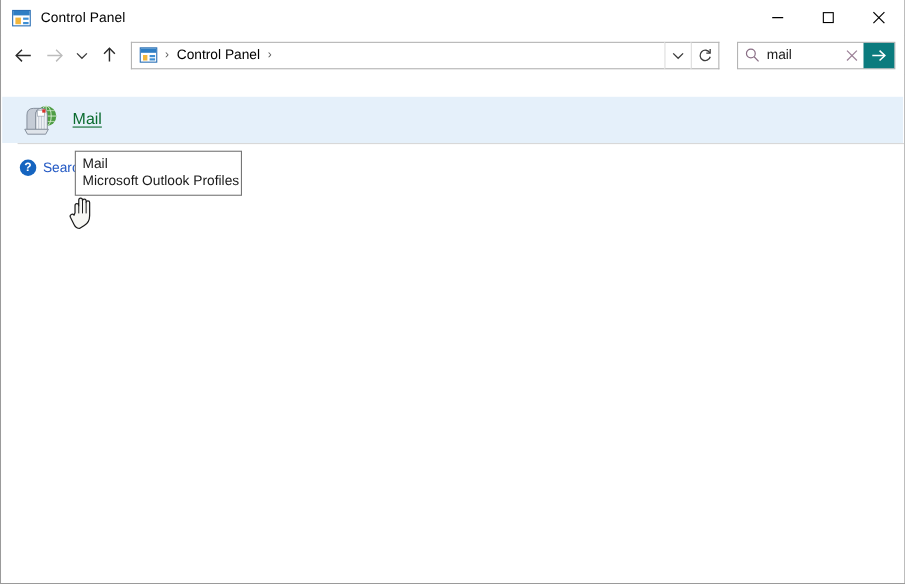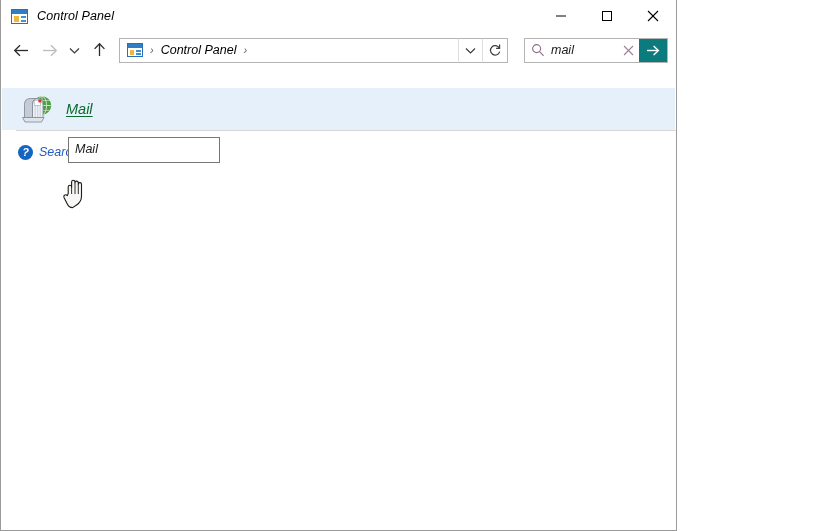--- a/index.html
+++ b/index.html
@@ -10,31 +10,30 @@
   body {
     width: 823px;
     height: 531px;
     overflow: hidden;
     font-family: "Liberation Sans", sans-serif;
     -webkit-font-smoothing: antialiased;
   }
 
   .window {
     position: relative;
-    width: 677px;
+    width: 823px;
     height: 531px;
     box-sizing: border-box;
     background: #ffffff;
     border-left: 1px solid #9a9a9a;
     border-right: 1px solid #9a9a9a;
     border-bottom: 1px solid #9a9a9a;
     border-top: none;
     display: flex;
     flex-direction: column;
-    font-style: italic;
   }
 
   
   .titlebar {
     position: relative;
     height: 32px;
     min-height: 32px;
     background: #ffffff;
     display: flex;
     align-items: center;
@@ -483,20 +482,21 @@
     </div>
     <div class="result-sep"></div>
 
     <div class="search-windows-line">
       <span class="help-icon">?</span>
       <span class="sw-text">Search Windows for "mail"</span>
     </div>
 
     <div class="tooltip">
       <div class="tooltip-line">Mail</div>
+      <div class="tooltip-line">Microsoft Outlook Profiles</div>
     </div>
 
     <span class="cursor">
       <svg width="26" height="32" viewBox="0 0 26 32">
         <path d="M7.2 15.5 L7.2 9.0 Q7.2 7.2 8.9 7.2 Q10.6 7.2 10.6 9.0
                  L10.6 4.0 Q10.6 2.2 12.3 2.2 Q14.0 2.2 14.0 4.0
                  L14.0 4.8 Q14.0 3.1 15.6 3.1 Q17.3 3.1 17.3 4.8
                  L17.3 6.2 Q17.3 4.6 18.9 4.6 Q20.5 4.6 20.5 6.2
                  L20.5 17.8 Q20.5 24.0 15.6 27.0 L11.6 29.6
                  Q8.0 29.6 6.3 26.0 L3.0 19.5

